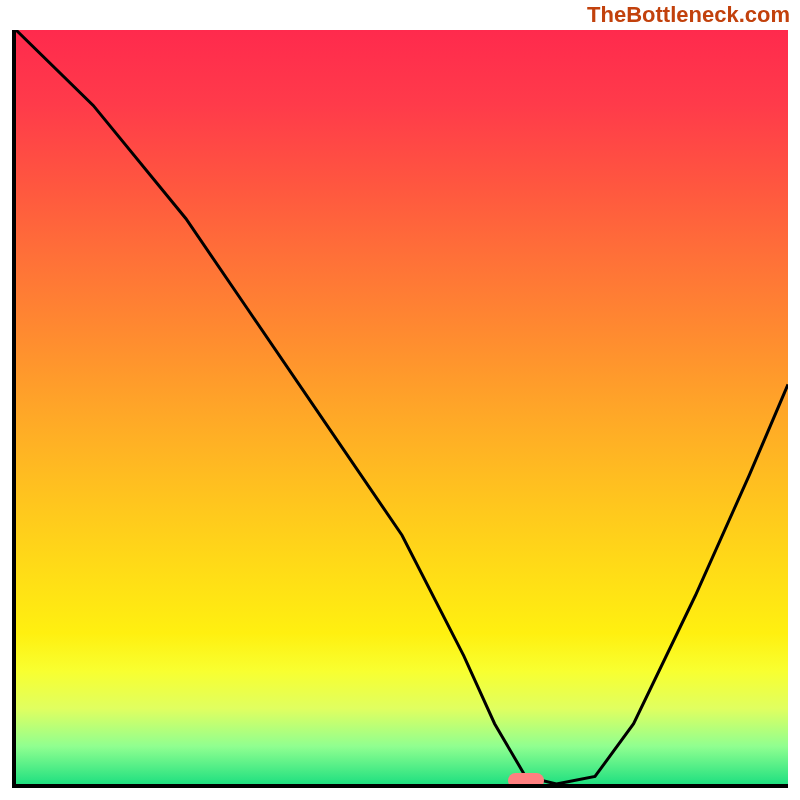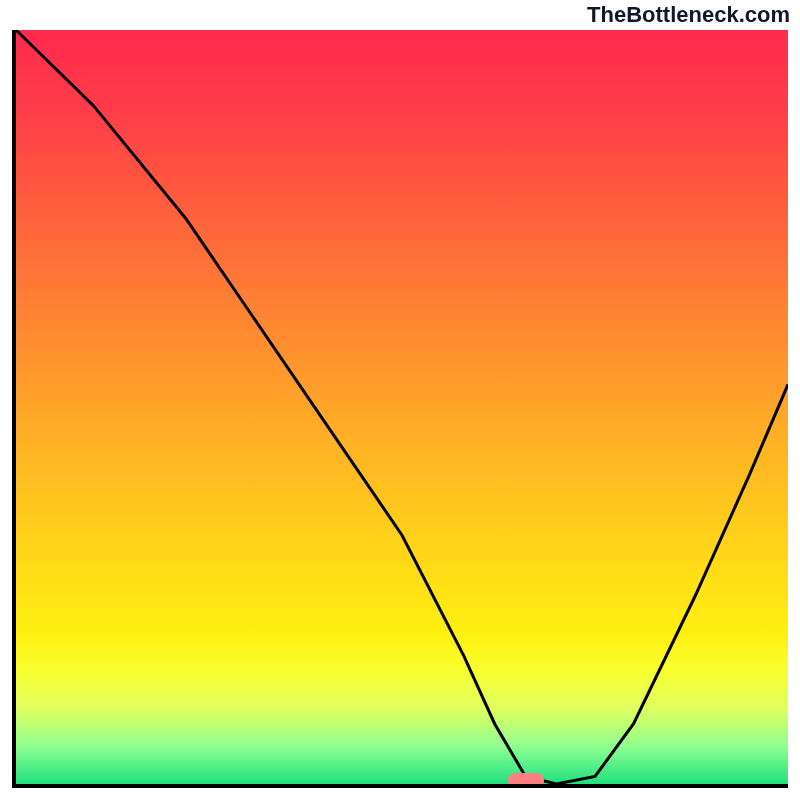--- a/index.html
+++ b/index.html
@@ -10,21 +10,21 @@
     height: 800px;
     position: relative;
     font-family: Arial, sans-serif;
   }
   .watermark {
     position: absolute;
     top: 2px;
     right: 10px;
     font-size: 22px;
     font-weight: bold;
-    color: #0f172a;
+    color: #c2410c;
     z-index: 10;
   }
   .chart-container {
     position: absolute;
     top: 30px;
     left: 12px;
     width: 776px;
     height: 758px;
     border-left: 4px solid #000000;
     border-bottom: 4px solid #000000;

